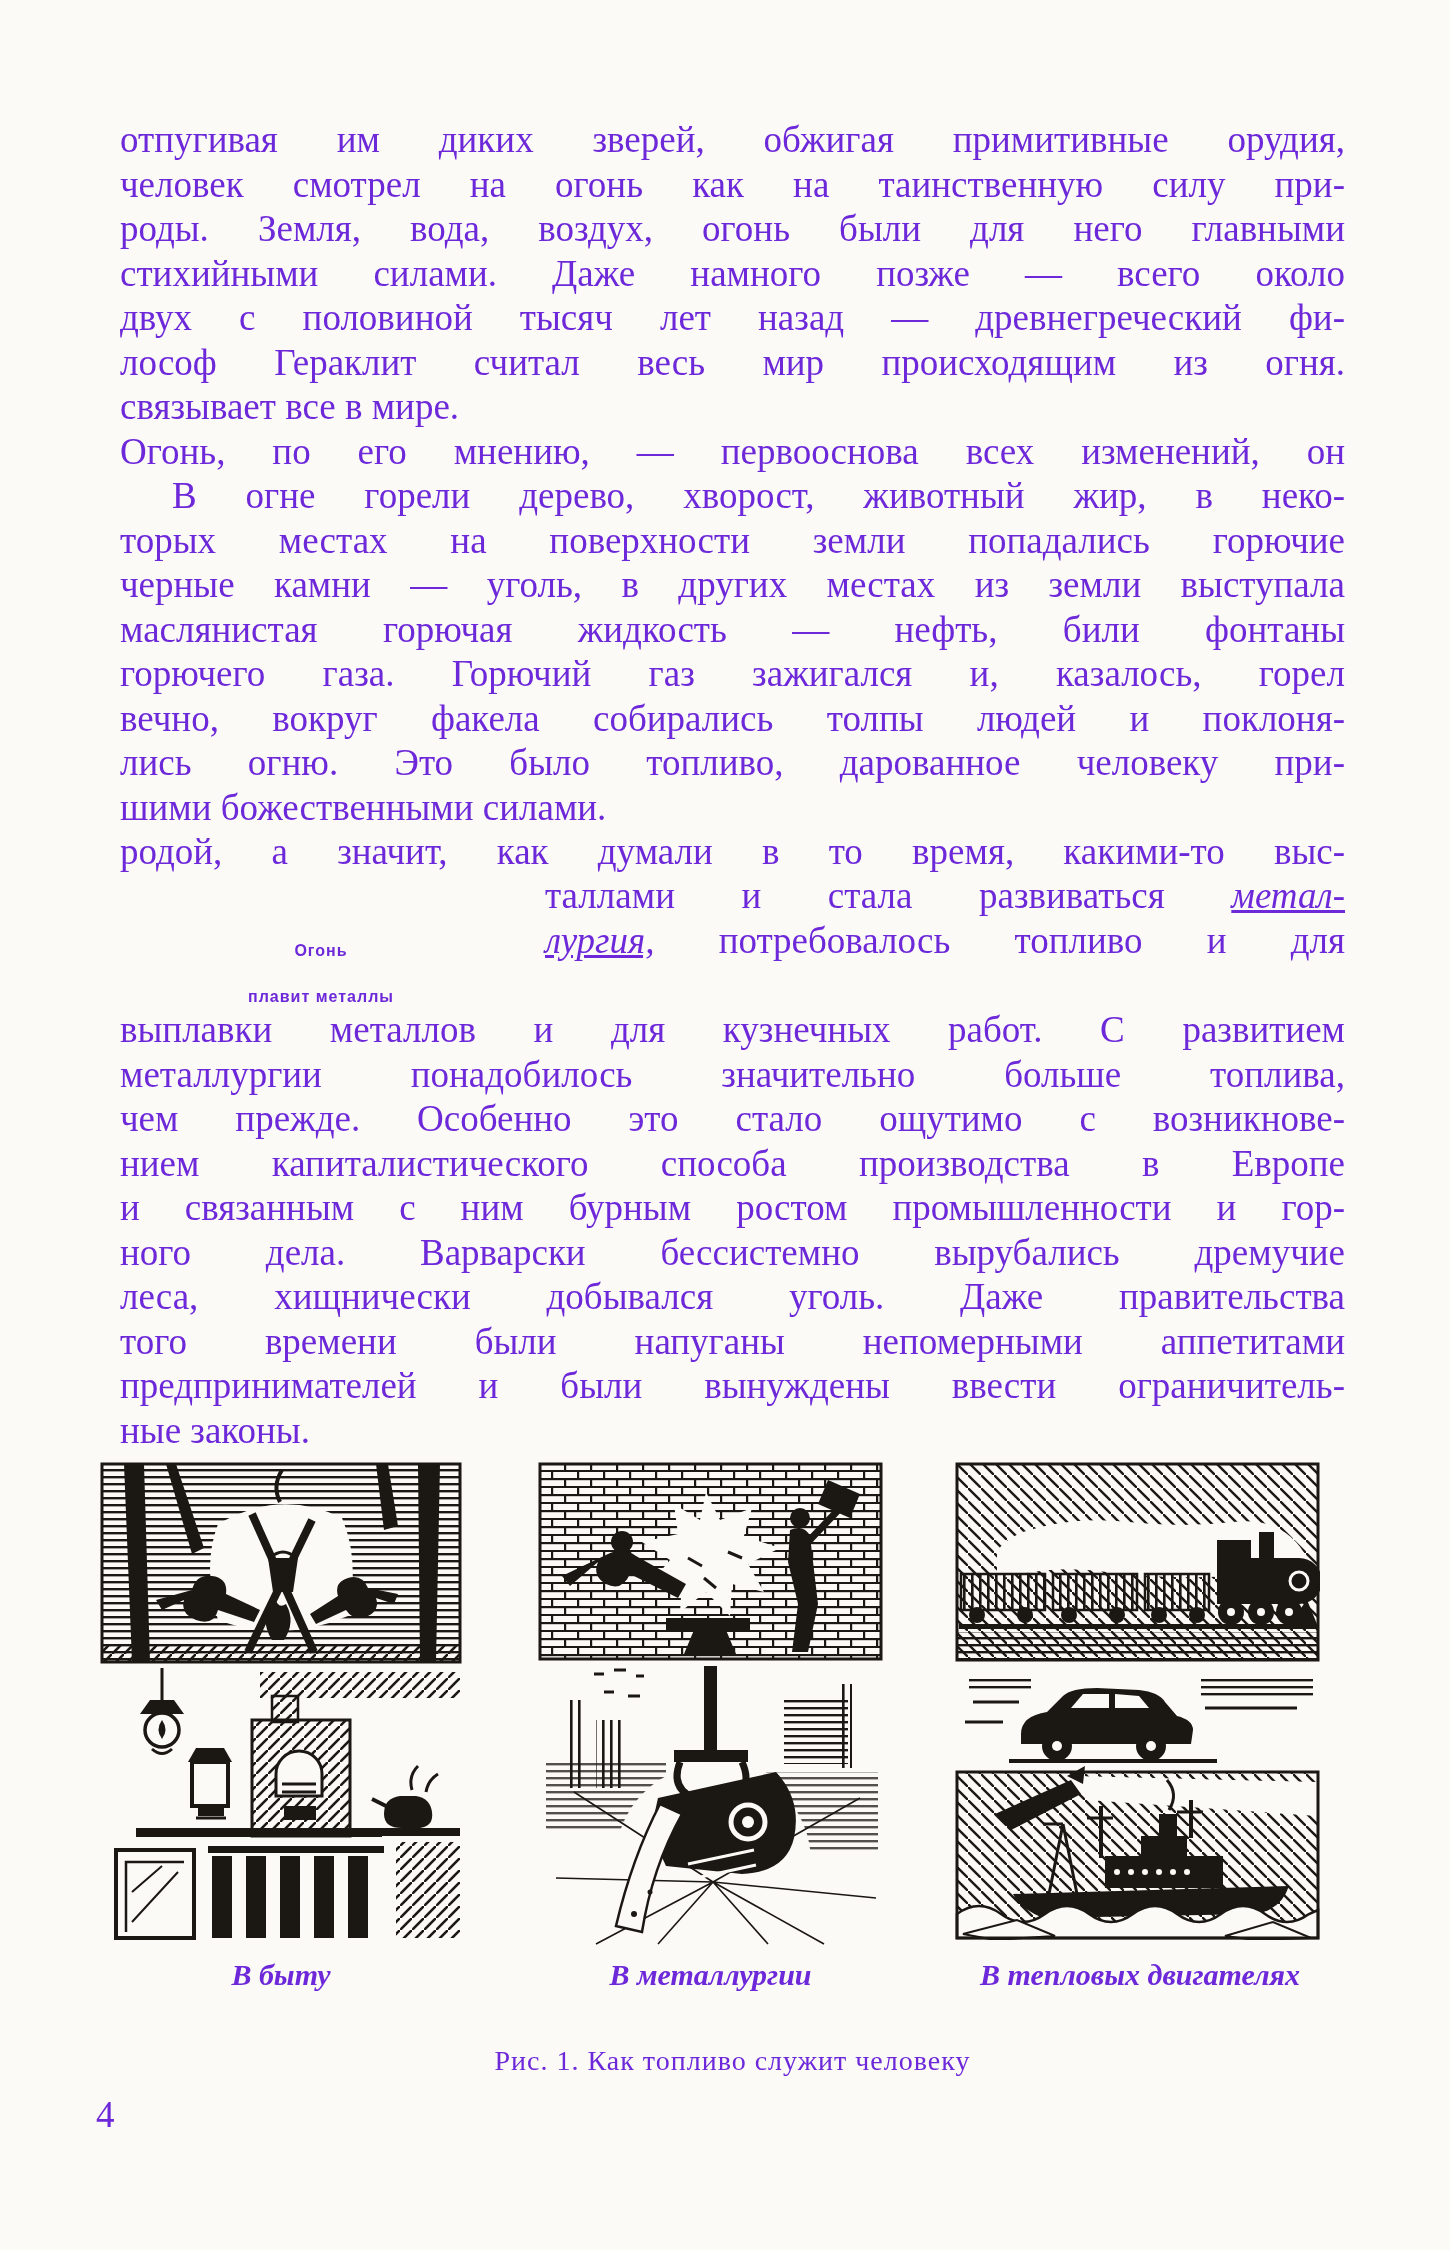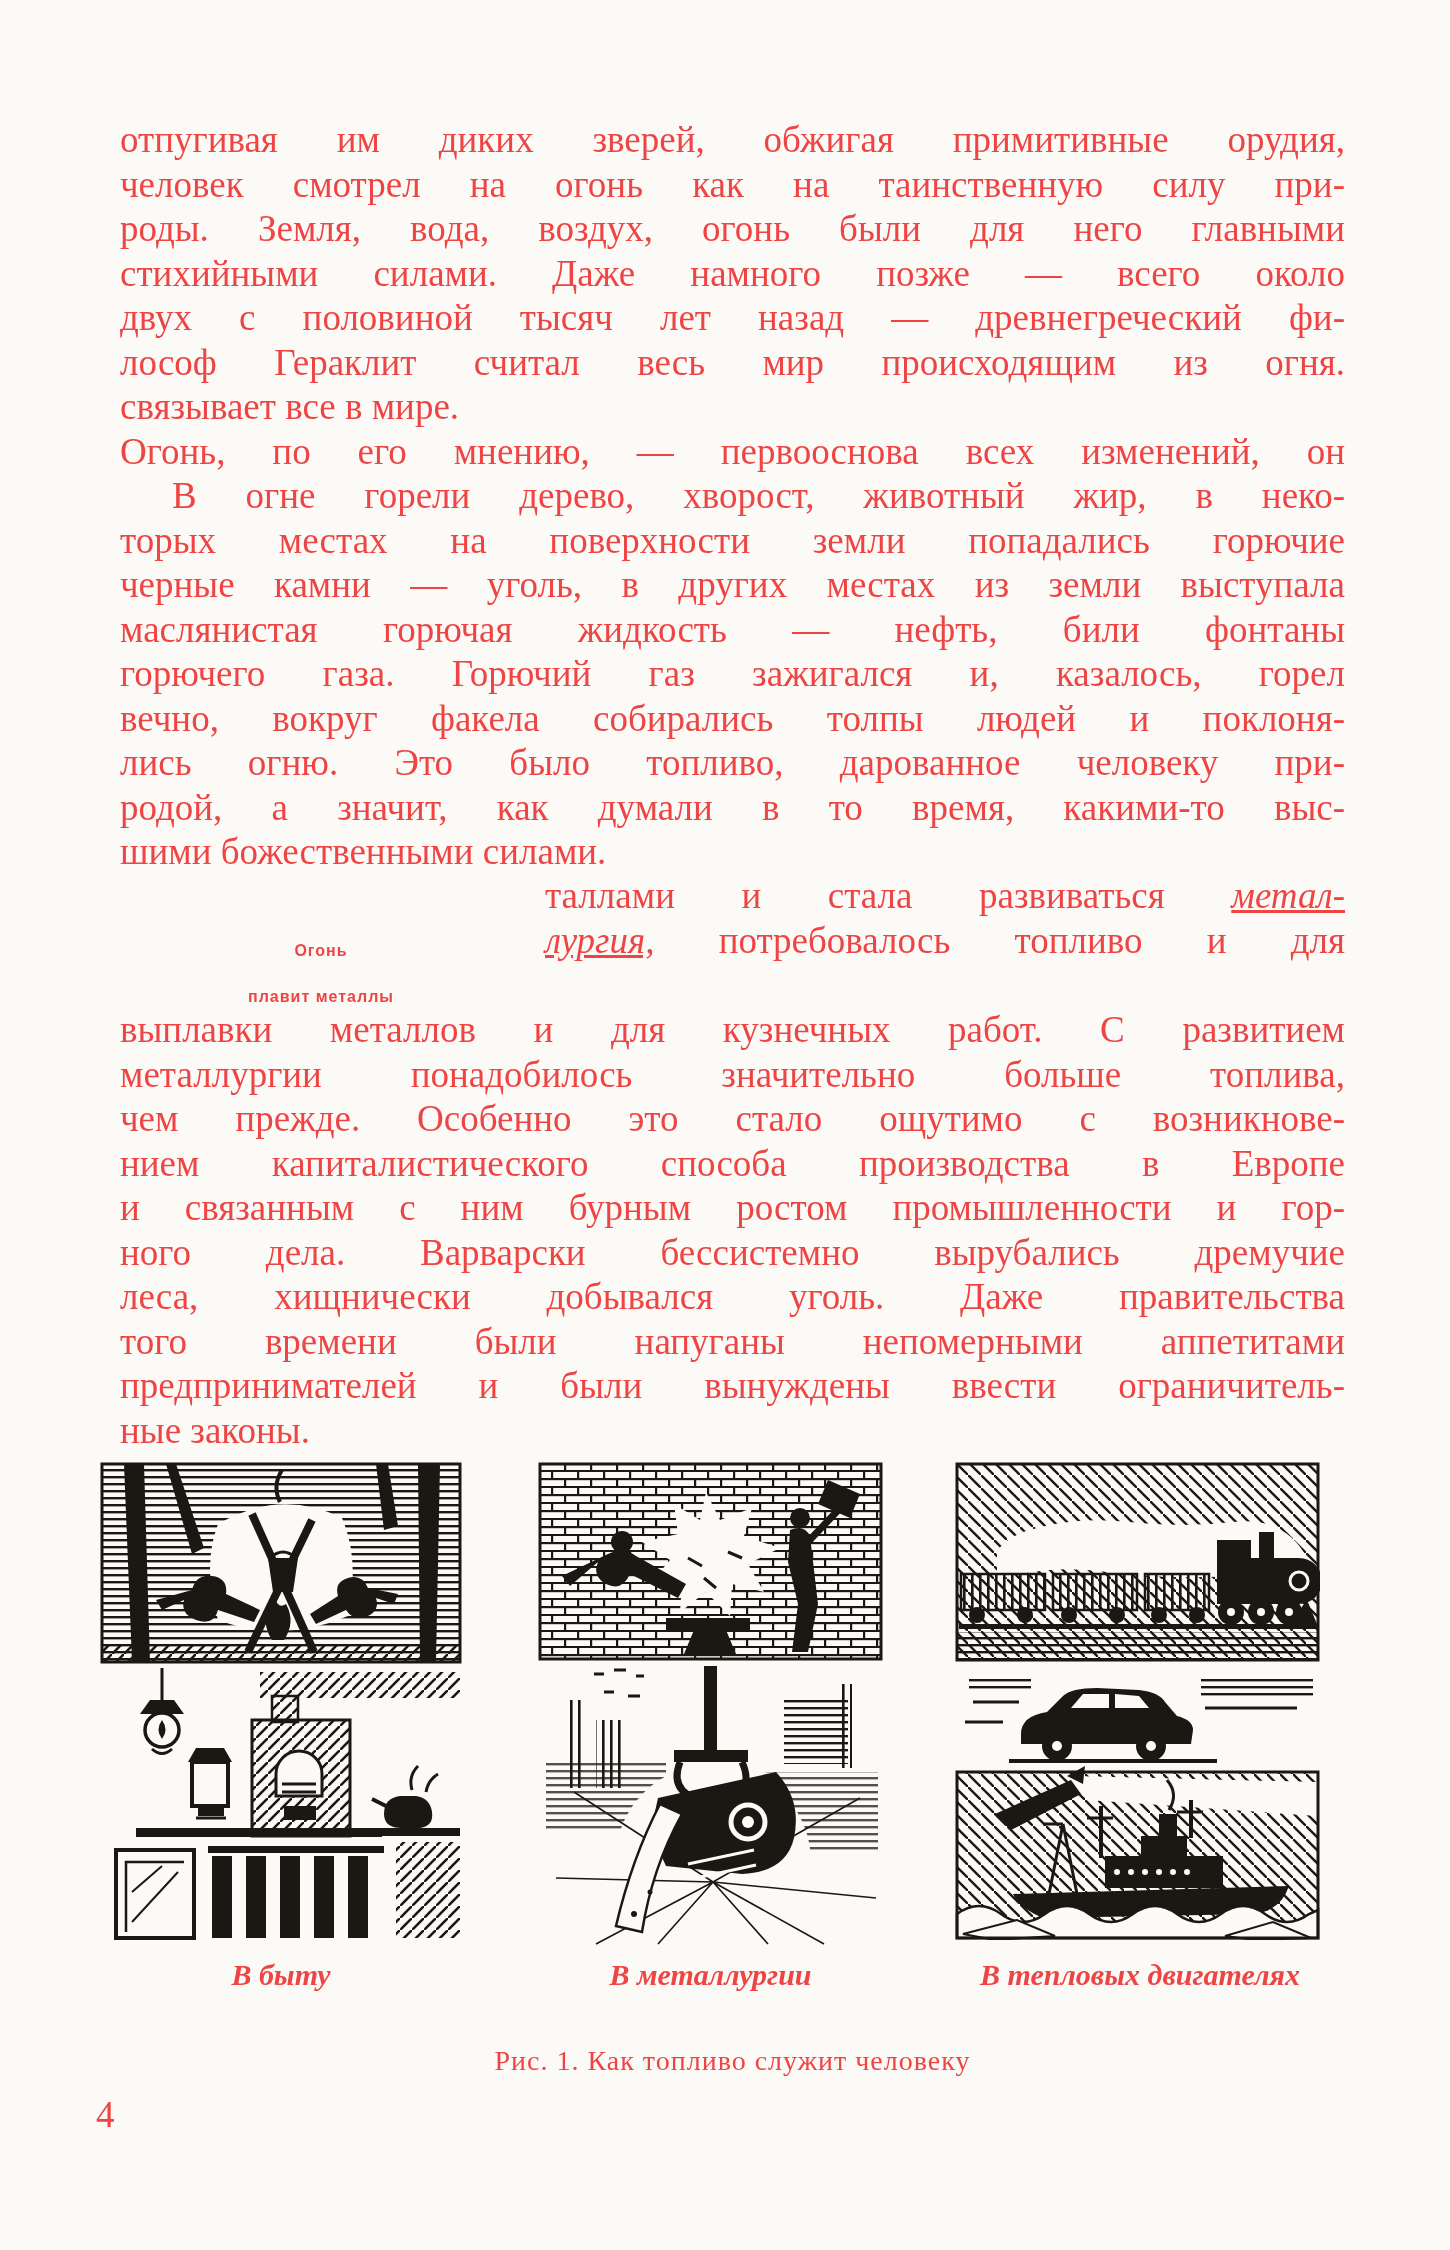--- a/index.html
+++ b/index.html
@@ -1,18 +1,18 @@
 <!DOCTYPE html>
 <html><head>
 <meta charset="utf-8">
 <style>
   html,body{margin:0;padding:0;background:#e8e6e0;}
   .page{
     position:relative;width:1450px;height:2250px;margin:0 auto;
-    background:#fbfaf6;color:#ef4444;overflow:hidden;
+    background:#fbfaf6;color:#6d28d9;overflow:hidden;
     font-family:"Liberation Serif",serif;
   }
   .col{position:absolute;left:120px;width:1225px;font-size:37px;line-height:44.5px;}
   .ln{text-align:justify;text-align-last:justify;height:44.5px;overflow:visible;}
   .ln.endp{text-align:left;text-align-last:left;}
   .ln.ind{text-indent:52px;}
   .it{font-style:italic;text-decoration:underline;}
   .mnote{
     position:absolute;left:120px;top:928px;width:402px;text-align:center;
     font-family:"Liberation Sans",sans-serif;font-weight:700;font-size:16px;
@@ -70,22 +70,22 @@
   </div>
 
   <div class="col" style="top:474px">
     <div class="ln ind">В огне горели дерево, хворост, животный жир, в неко-</div>
     <div class="ln">торых местах на поверхности земли попадались горючие</div>
     <div class="ln">черные камни — уголь, в других местах из земли выступала</div>
     <div class="ln">маслянистая горючая жидкость — нефть, били фонтаны</div>
     <div class="ln">горючего газа. Горючий газ зажигался и, казалось, горел</div>
     <div class="ln">вечно, вокруг факела собирались толпы людей и поклоня-</div>
     <div class="ln">лись огню. Это было топливо, дарованное человеку при-</div>
+    <div class="ln endp">шими божественными силами.</div>
     <div class="ln">родой, а значит, как думали в то время, какими-то выс-</div>
-    <div class="ln endp">шими божественными силами.</div>
   </div>
 
   <div class="mnote">
     <div>Огонь</div>
     <div>плавит металлы</div>
   </div>
 
   <div class="col" style="left:545px;top:874px;width:800px">
     <div class="ln"><span>таллами и стала развиваться </span><span class="it">метал-</span></div>
     <div class="ln"><span class="it">лургия,</span><span> потребовалось топливо и для</span></div>

